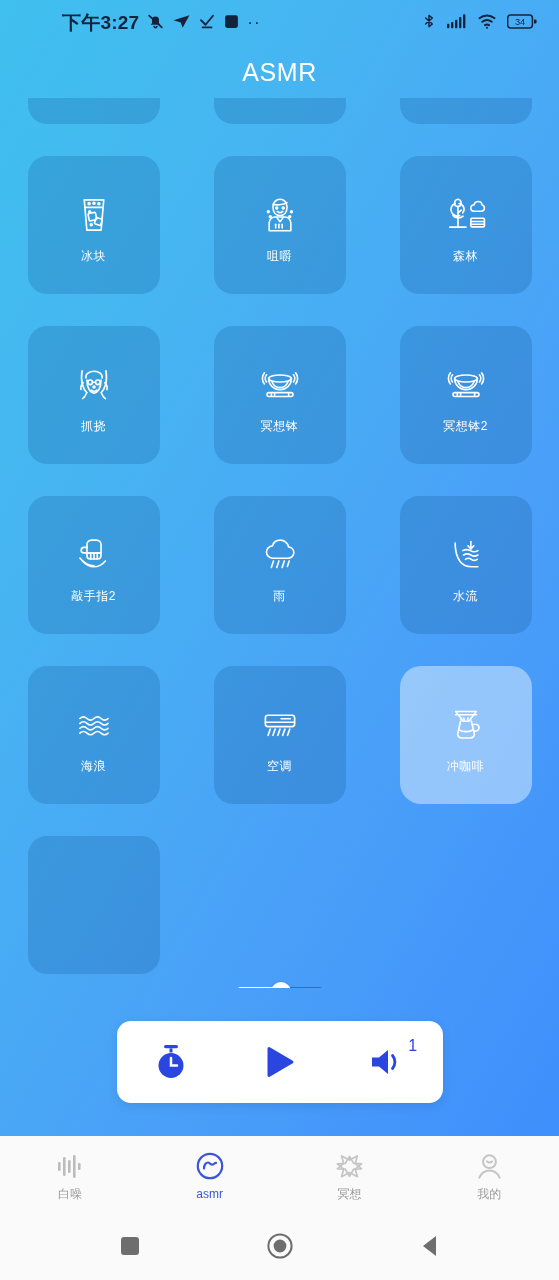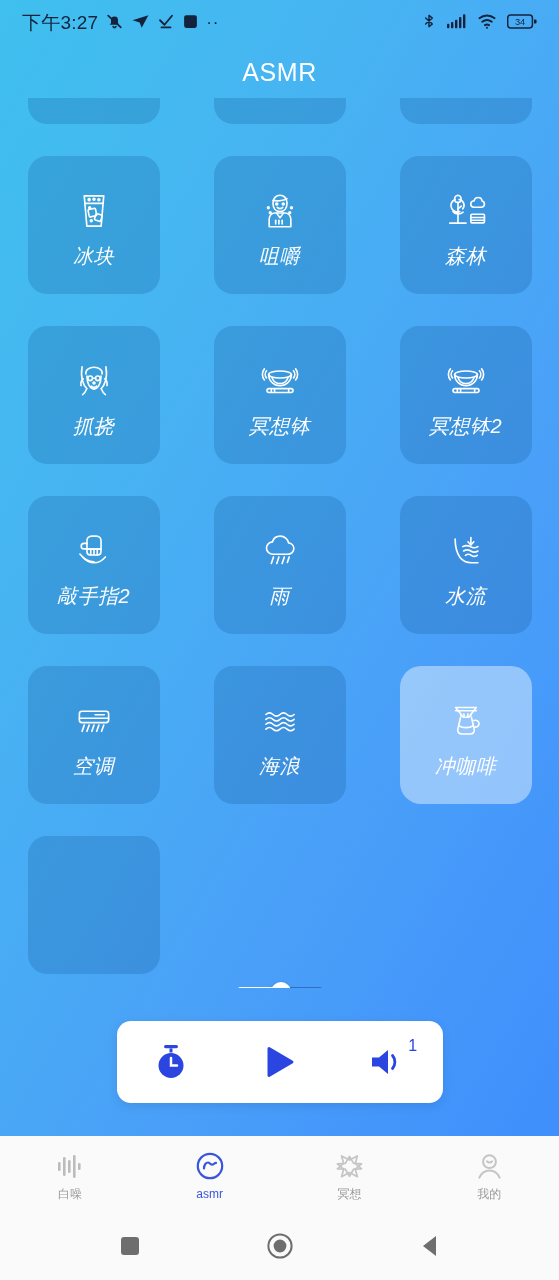--- a/index.html
+++ b/index.html
@@ -17,21 +17,21 @@
   }
 
   
   .statusbar {
     height:46px; flex:0 0 46px;
     display:flex; align-items:center; justify-content:space-between;
     padding:0 22px;
     color:#11203a;
   }
   .sb-left { display:flex; align-items:center; gap:7px; }
-  .sb-time { font-size:19px; font-weight:400; letter-spacing:.2px; color:#13233d; }
+  .sb-time { font-size:19px; font-weight:700; letter-spacing:.2px; color:#13233d;margin-left:40px; }
   .sb-right { display:flex; align-items:center; gap:10px; }
   .ic { display:block; }
   .dots { font-size:17px; letter-spacing:1px; line-height:8px; color:#13233d; }
 
   
   .apptitle {
     flex:0 0 52px;
     display:flex; align-items:center; justify-content:center;
     font-size:25px; color:#ffffff; letter-spacing:.6px;
   }
@@ -58,21 +58,21 @@
     background:rgba(12,78,140,0.22);
     display:flex; flex-direction:column;
     align-items:center; justify-content:center;
     gap:9px;
     cursor:pointer;
   }
   .card.active { background:rgba(255,255,255,0.42);border-radius:21px; }
   .card .glyph { width:54px; height:52px; display:flex; align-items:center; justify-content:center; }
   .card .glyph svg { width:100%; height:100%; }
   .card .cap {
-    font-size:20px; color:#fff; letter-spacing:.5px; line-height:1;font-style:italic;
+    font-size:12px; color:#fff; letter-spacing:.5px; line-height:1;
   }
 
   
   .sliderrow {
     position:absolute;
     left:0; right:0;
     display:flex; justify-content:center;
     pointer-events:none;
   }
   .vol {
@@ -372,42 +372,42 @@
      <path d="M23.5 28c1.8-1.3 3.6-1.3 5.4 0s3.6 1.3 5.4 0"></path>
      <line x1="28.5" y1="11.5" x2="28.5" y2="18"></line>
               <path d="M25.8 15.5 28.5 18.5 31.2 15.5"></path>
             </svg>
           </div>
           <div class="cap">水流</div>
         </div>
         <div class="card">
           <div class="glyph">
             <svg viewBox="0 0 48 48" fill="none" stroke="#fff" stroke-width="1.5" stroke-linecap="round" stroke-linejoin="round">
+              <path d="M11 18c2.2-2 4.3-2 6.5 0s4.3 2 6.5 0 4.3-2 6.5 0 4.3 2 6.5 0"></path>
+     <path d="M11 22.5c2.2-2 4.3-2 6.5 0s4.3 2 6.5 0 4.3-2 6.5 0 4.3 2 6.5 0"></path>
+     <path d="M11 27c2.2-2 4.3-2 6.5 0s4.3 2 6.5 0 4.3-2 6.5 0 4.3 2 6.5 0"></path>
+     <path d="M11 31.5c2.2-2 4.3-2 6.5 0s4.3 2 6.5 0 4.3-2 6.5 0 4.3 2 6.5 0"></path>
+            </svg>
+          </div>
+          <div class="cap">海浪</div>
+        </div>
+        <div class="card">
+          <div class="glyph">
+            <svg viewBox="0 0 48 48" fill="none" stroke="#fff" stroke-width="1.5" stroke-linecap="round" stroke-linejoin="round">
               <rect x="10.5" y="15" width="27" height="10.5" rx="2.4"></rect>
      <line x1="10.5" y1="21.5" x2="37.5" y2="21.5"></line>
               <line x1="25" y1="18.2" x2="33.5" y2="18.2"></line>
      <line x1="15" y1="27.8" x2="13" y2="33.5"></line>
               <line x1="19.5" y1="27.8" x2="17.5" y2="33.5"></line>
      <line x1="24" y1="27.8" x2="22" y2="33.5"></line>
               <line x1="28.5" y1="27.8" x2="26.5" y2="33.5"></line>
      <line x1="33" y1="27.8" x2="31" y2="33.5"></line>
             </svg>
           </div>
           <div class="cap">空调</div>
-        </div>
-        <div class="card">
-          <div class="glyph">
-            <svg viewBox="0 0 48 48" fill="none" stroke="#fff" stroke-width="1.5" stroke-linecap="round" stroke-linejoin="round">
-              <path d="M11 18c2.2-2 4.3-2 6.5 0s4.3 2 6.5 0 4.3-2 6.5 0 4.3 2 6.5 0"></path>
-     <path d="M11 22.5c2.2-2 4.3-2 6.5 0s4.3 2 6.5 0 4.3-2 6.5 0 4.3 2 6.5 0"></path>
-     <path d="M11 27c2.2-2 4.3-2 6.5 0s4.3 2 6.5 0 4.3-2 6.5 0 4.3 2 6.5 0"></path>
-     <path d="M11 31.5c2.2-2 4.3-2 6.5 0s4.3 2 6.5 0 4.3-2 6.5 0 4.3 2 6.5 0"></path>
-            </svg>
-          </div>
-          <div class="cap">海浪</div>
         </div>
         <div class="card active">
           <div class="glyph">
             <svg viewBox="0 0 48 48" fill="none" stroke="#fff" stroke-width="1.5" stroke-linecap="round" stroke-linejoin="round">
               <path d="M14.5 11.5h19l-7 9h-5z"></path>
               <line x1="14.5" y1="14.5" x2="33.5" y2="14.5"></line>
      <line x1="19" y1="17.6" x2="19.6" y2="19.4"></line>
               <line x1="22" y1="17.6" x2="22.4" y2="19.4"></line>
      <line x1="25.8" y1="17.6" x2="25.4" y2="19.4"></line>
               <line x1="28.8" y1="17.6" x2="28.1" y2="19.4"></line>

